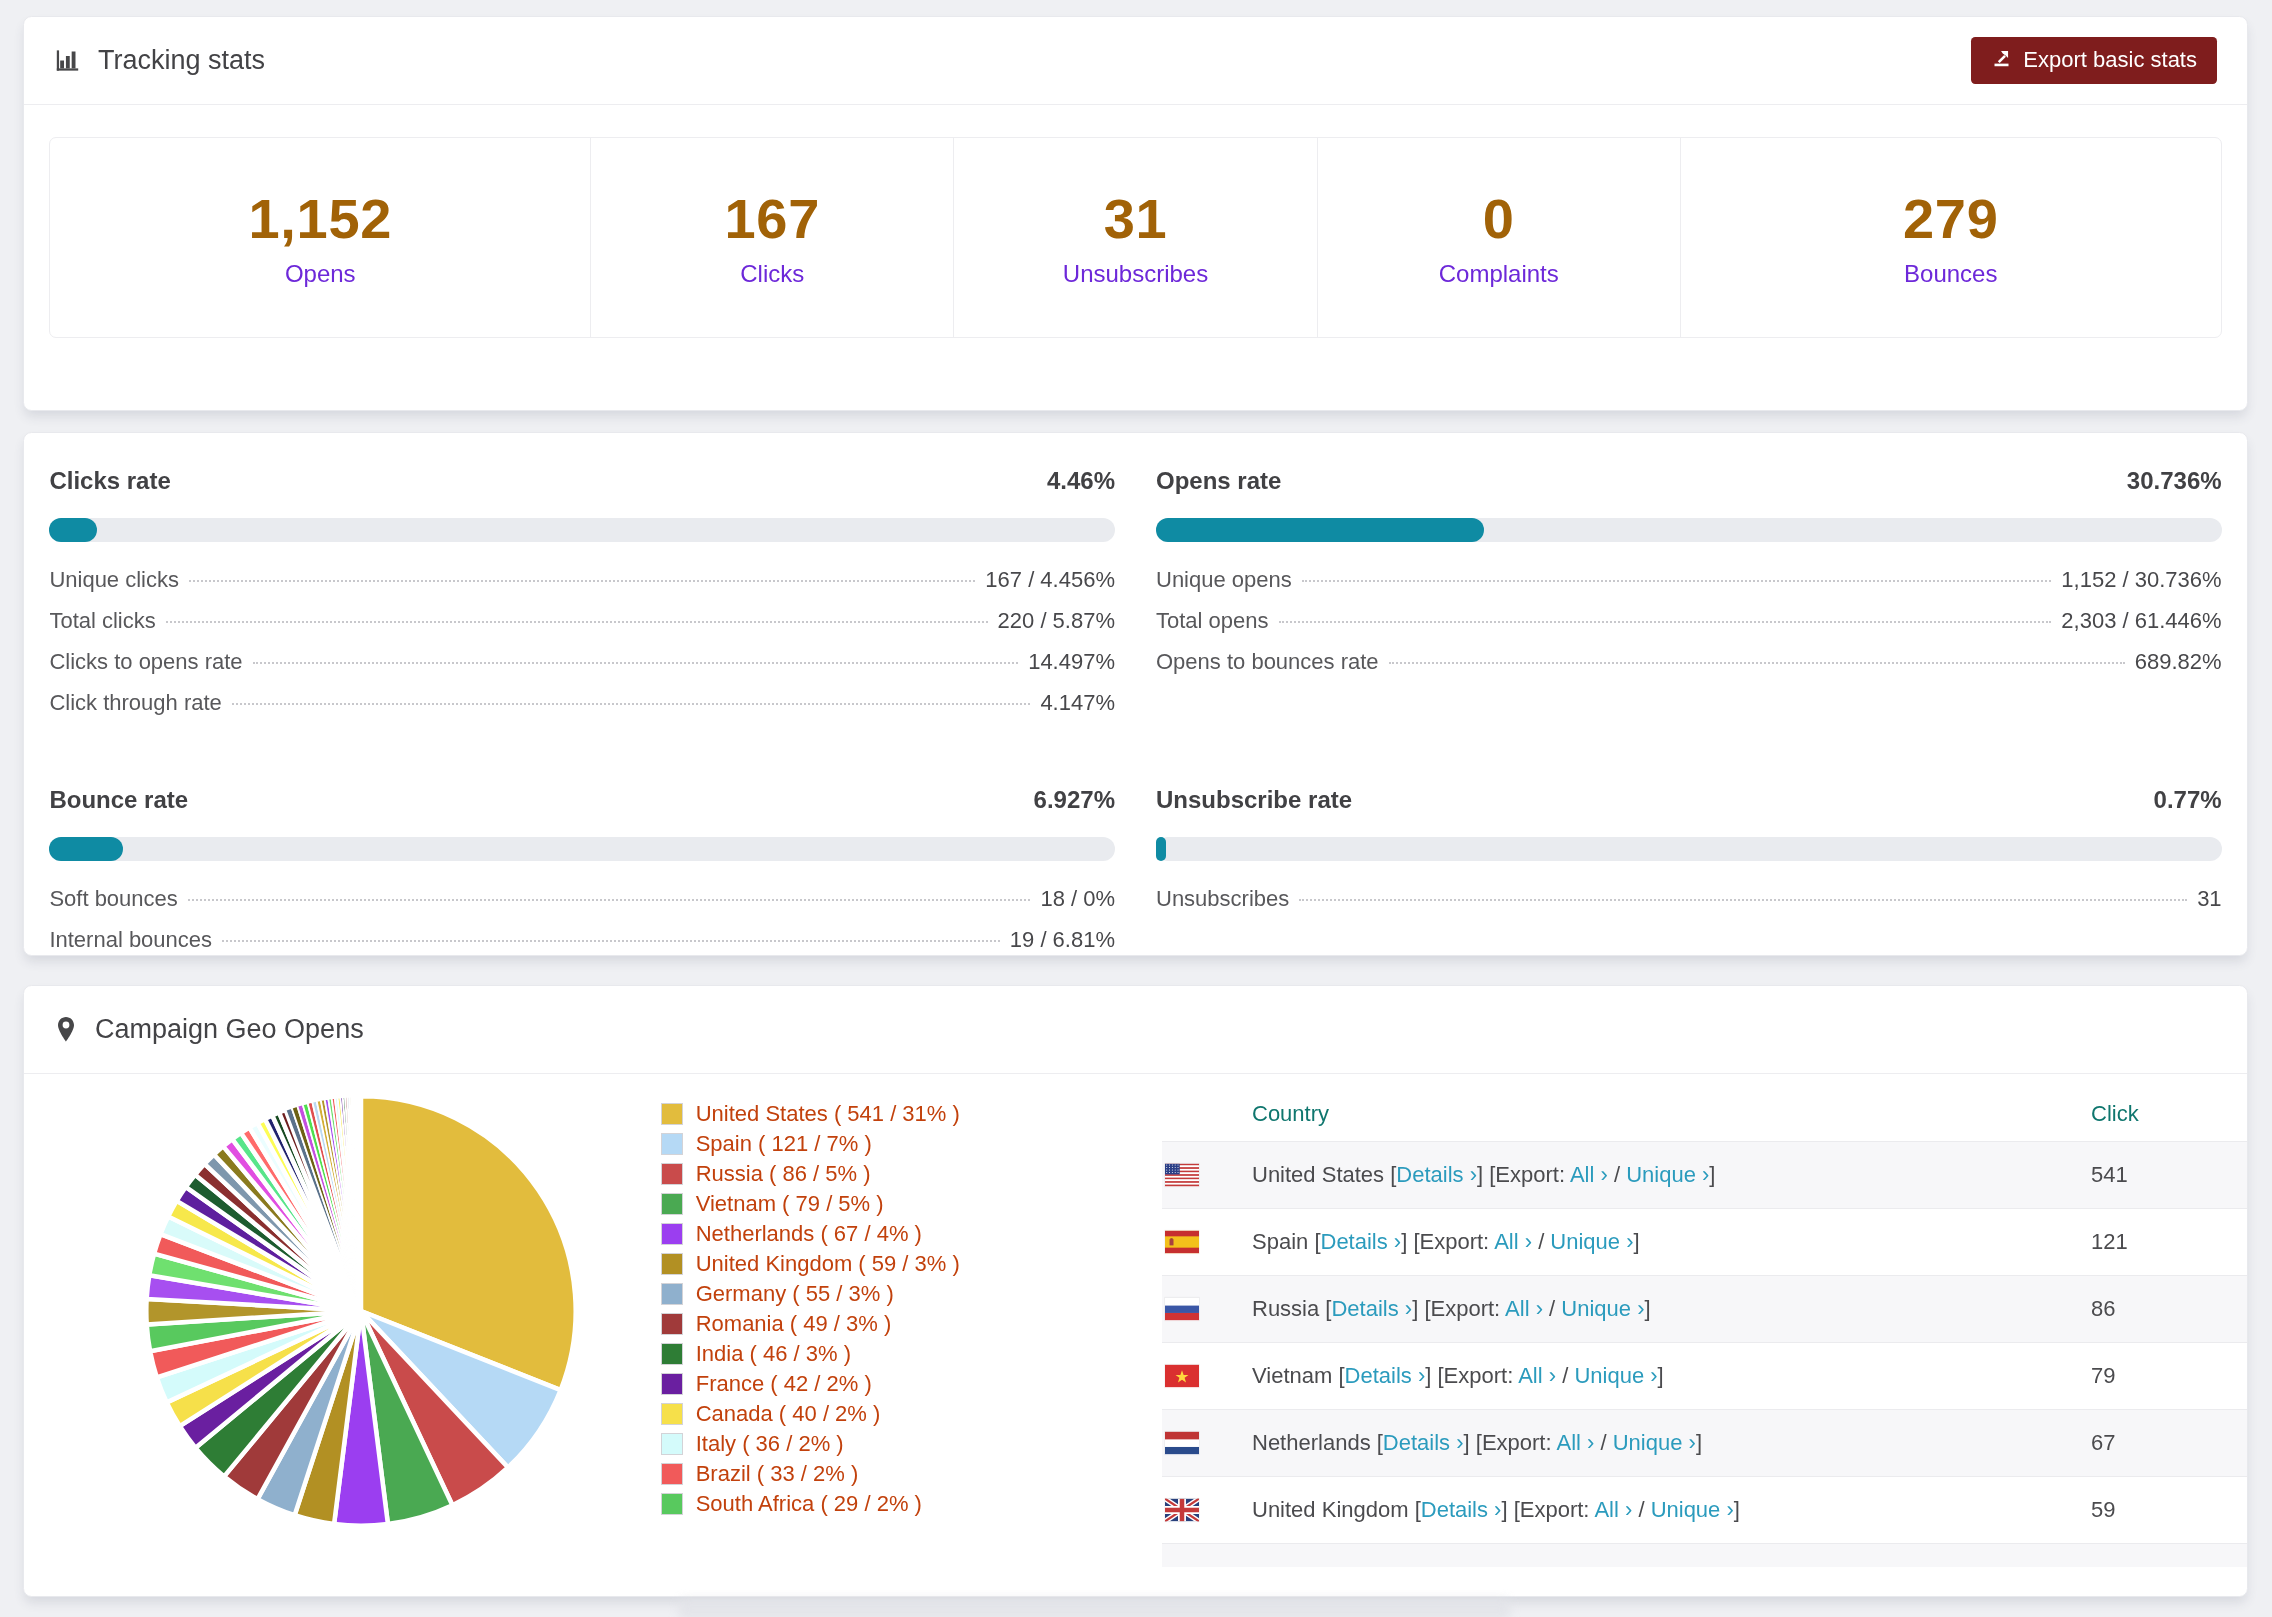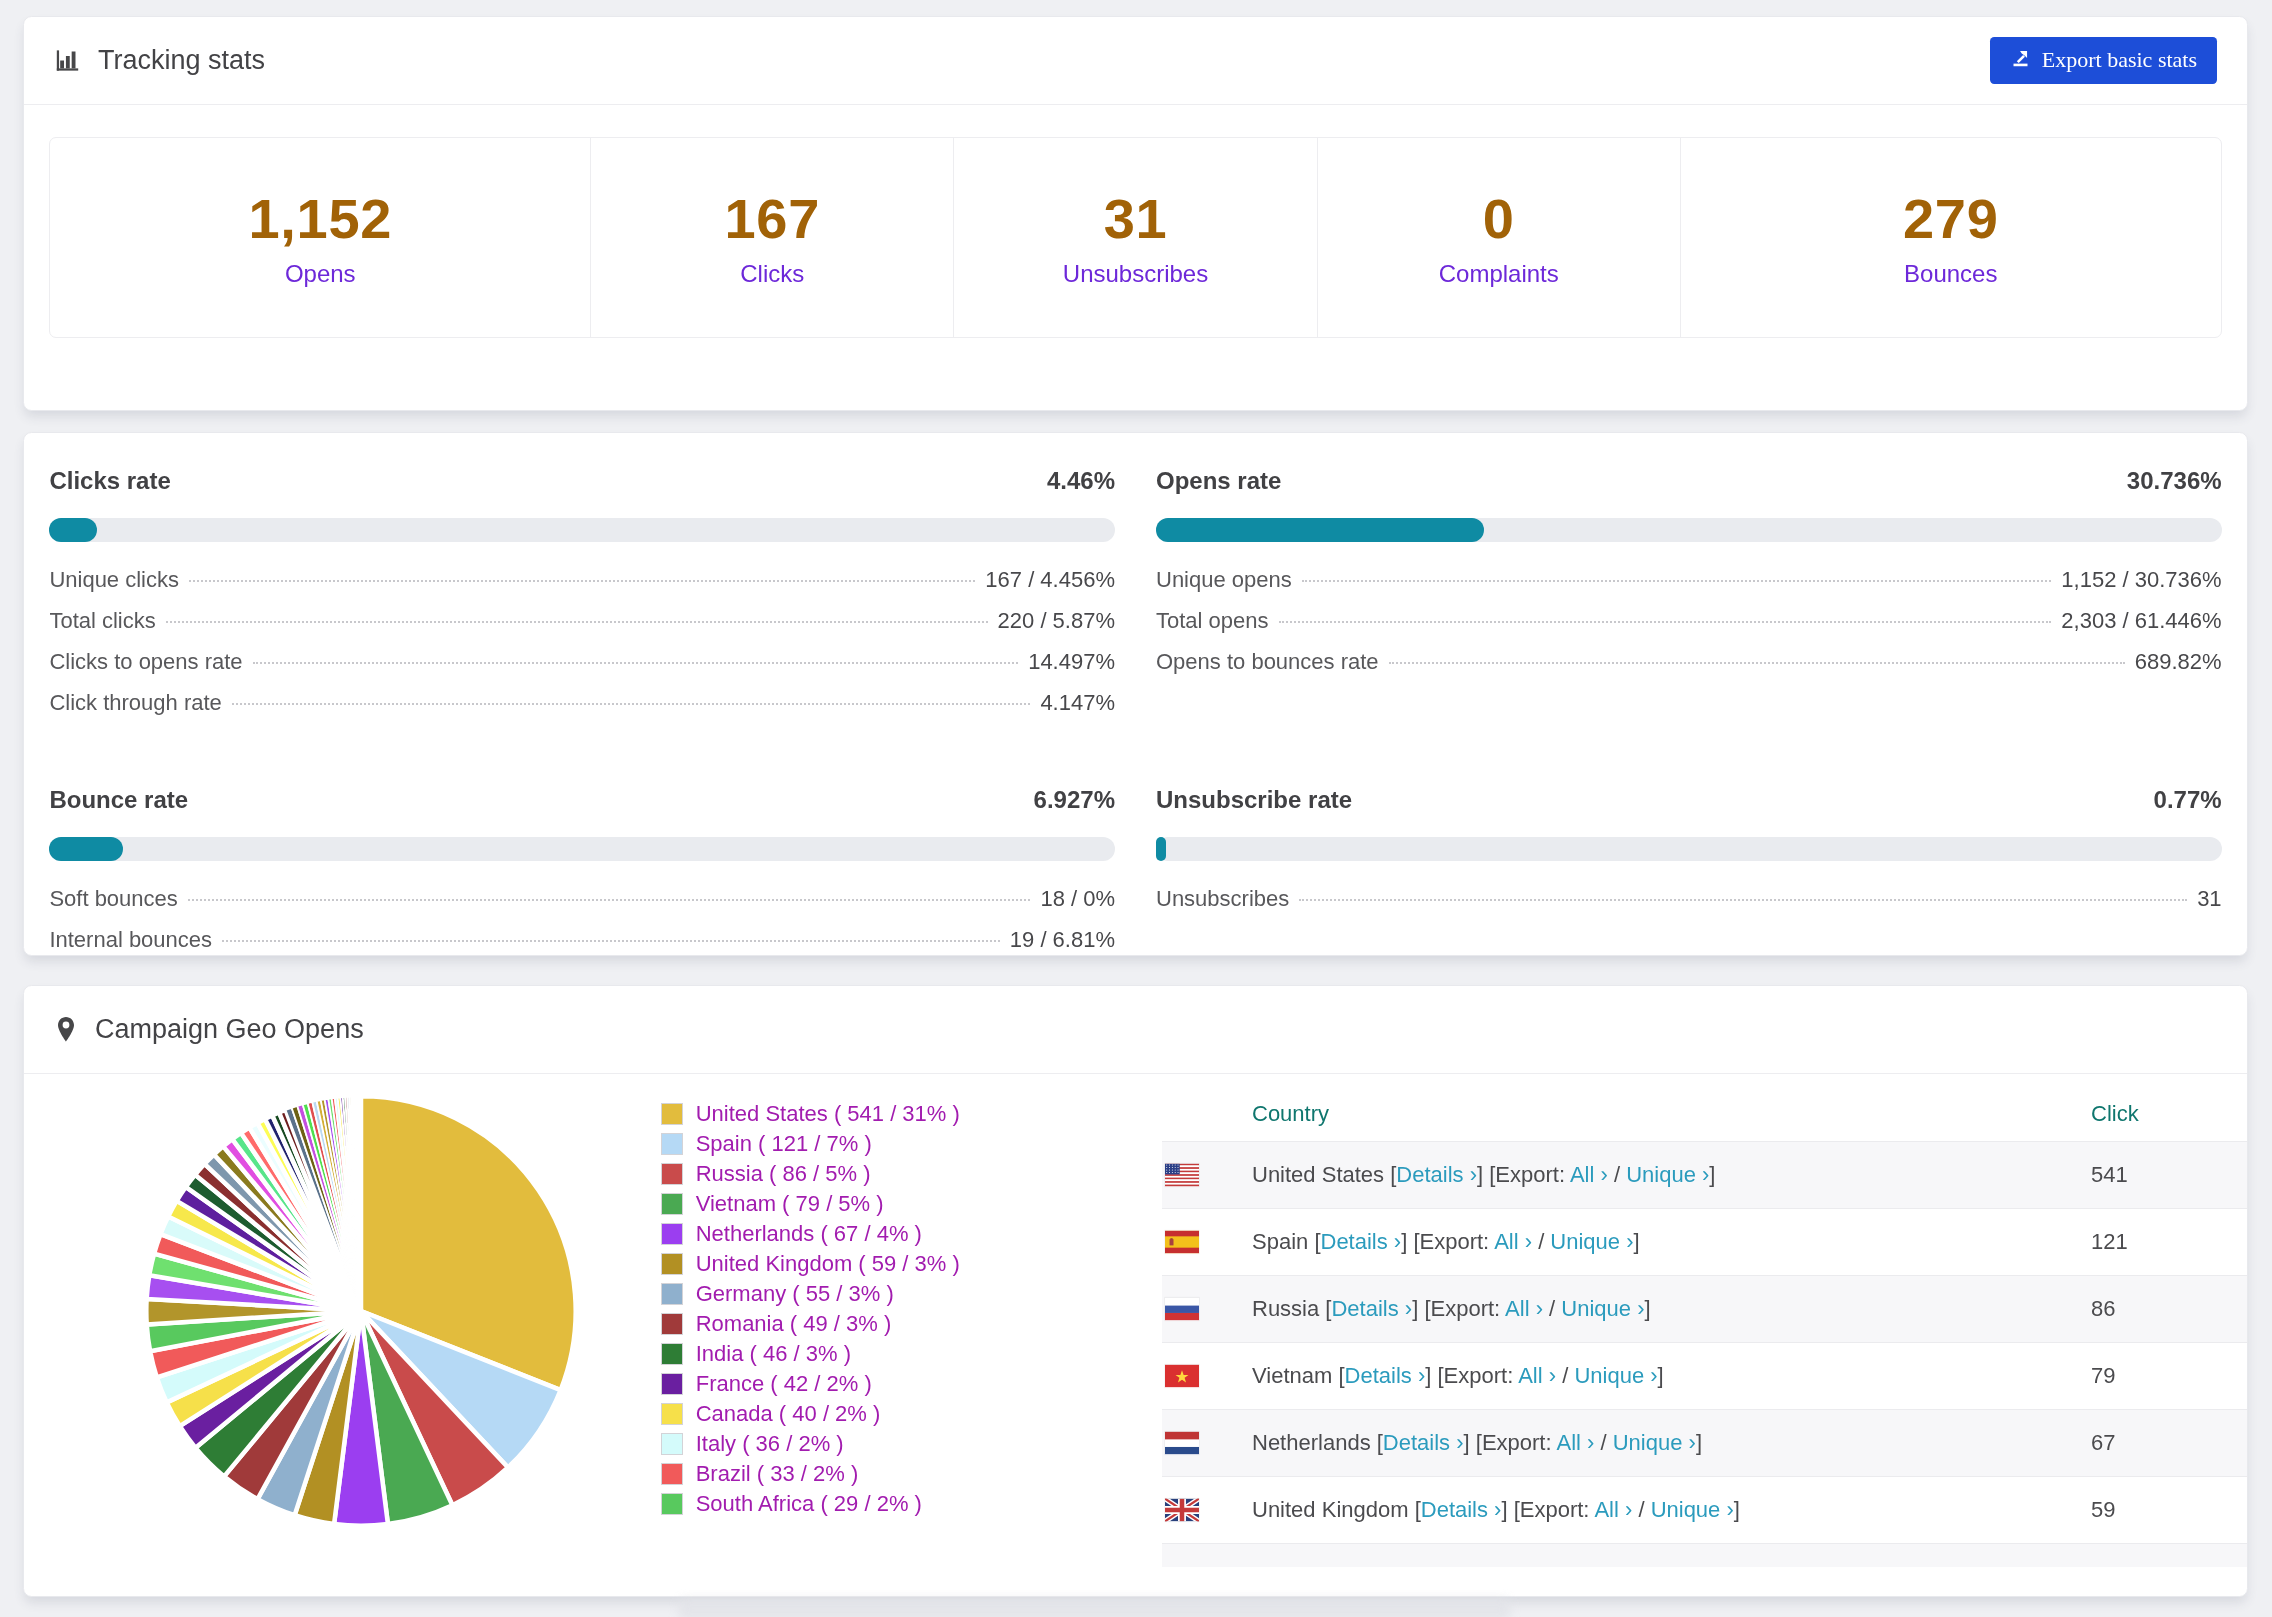--- a/index.html
+++ b/index.html
@@ -21,22 +21,22 @@
   .card-header{
     position:absolute;top:0;left:0;right:0;height:88px;
     border-bottom:1.4px solid #ededf0;
     display:flex;align-items:center;padding:0 30px;box-sizing:border-box;
   }
   .card-title{font-size:27px;color:#434346;display:flex;align-items:center;gap:17px;font-weight:400;}
   .card-title svg{display:block;}
 
   .export-btn{
     margin-left:auto;display:flex;align-items:center;gap:11.3px;
-    background:#1d4ed8;color:#fff;font-size:22px;height:47px;padding:0 20px;
-    border:none;border-radius:4.2px;cursor:pointer;font-family:Liberation Serif, serif;
+    background:#7f1d1d;color:#fff;font-size:22px;height:47px;padding:0 20px;
+    border:none;border-radius:4.2px;cursor:pointer;font-family:Liberation Sans, sans-serif;
   }
 
   
   #summary-row{
     position:absolute;top:120px;left:25.4px;right:25.4px;height:199px;
     display:flex;border:1.4px solid #ededf0;border-radius:7px;background:#fff;
   }
   .summary-cell{
     display:flex;flex-direction:column;align-items:center;justify-content:center;
     border-left:1.4px solid #ededf0;min-width:0;
@@ -56,21 +56,21 @@
   .rate-fill{position:absolute;left:0;top:0;height:100%;background:#0f8ba3;border-radius:12px;}
   .rate-rows{margin-top:25.4px;}
   .rate-row{display:flex;align-items:baseline;height:41px;font-size:22px;}
   .rate-row-label{color:#58585b;white-space:nowrap;}
   .leader{flex:1;border-bottom:2.1px dotted #c8c8cc;margin:0 10px;transform:translateY(-5px);}
   .rate-row-value{color:#48484b;white-space:nowrap;}
 
   
   #pie-svg{position:absolute;left:111px;top:99px;width:452px;height:452px;}
   #legend{position:absolute;left:637px;top:113px;}
-  .legend-item{display:flex;align-items:center;height:30px;font-size:22px;color:#a21caf;}
+  .legend-item{display:flex;align-items:center;height:30px;font-size:22px;color:#c2410c;}
   .swatch{width:20px;height:20px;border:1.4px solid #d3d3d7;margin-right:12.7px;box-sizing:content-box;flex:none;}
 
   #geo-table{position:absolute;left:1138px;top:100px;width:1086px;height:481px;overflow:hidden;font-size:22px;}
   .geo-header{position:relative;height:55px;color:#0f766e;}
   .geo-header span{position:absolute;top:50%;transform:translateY(-50%);}
   .col-country{left:90px;} .col-total{left:929px;}
   .geo-row{position:relative;height:66px;border-top:1.4px solid #ebebee;background:#fff;}
   .geo-row.odd{background:#f7f7f9;}
   .flag{position:absolute;left:2.8px;top:50%;transform:translateY(-50%);
     width:34px;height:23px;box-shadow:0 0 0 0.7px rgba(0,0,0,.05);overflow:hidden;}

